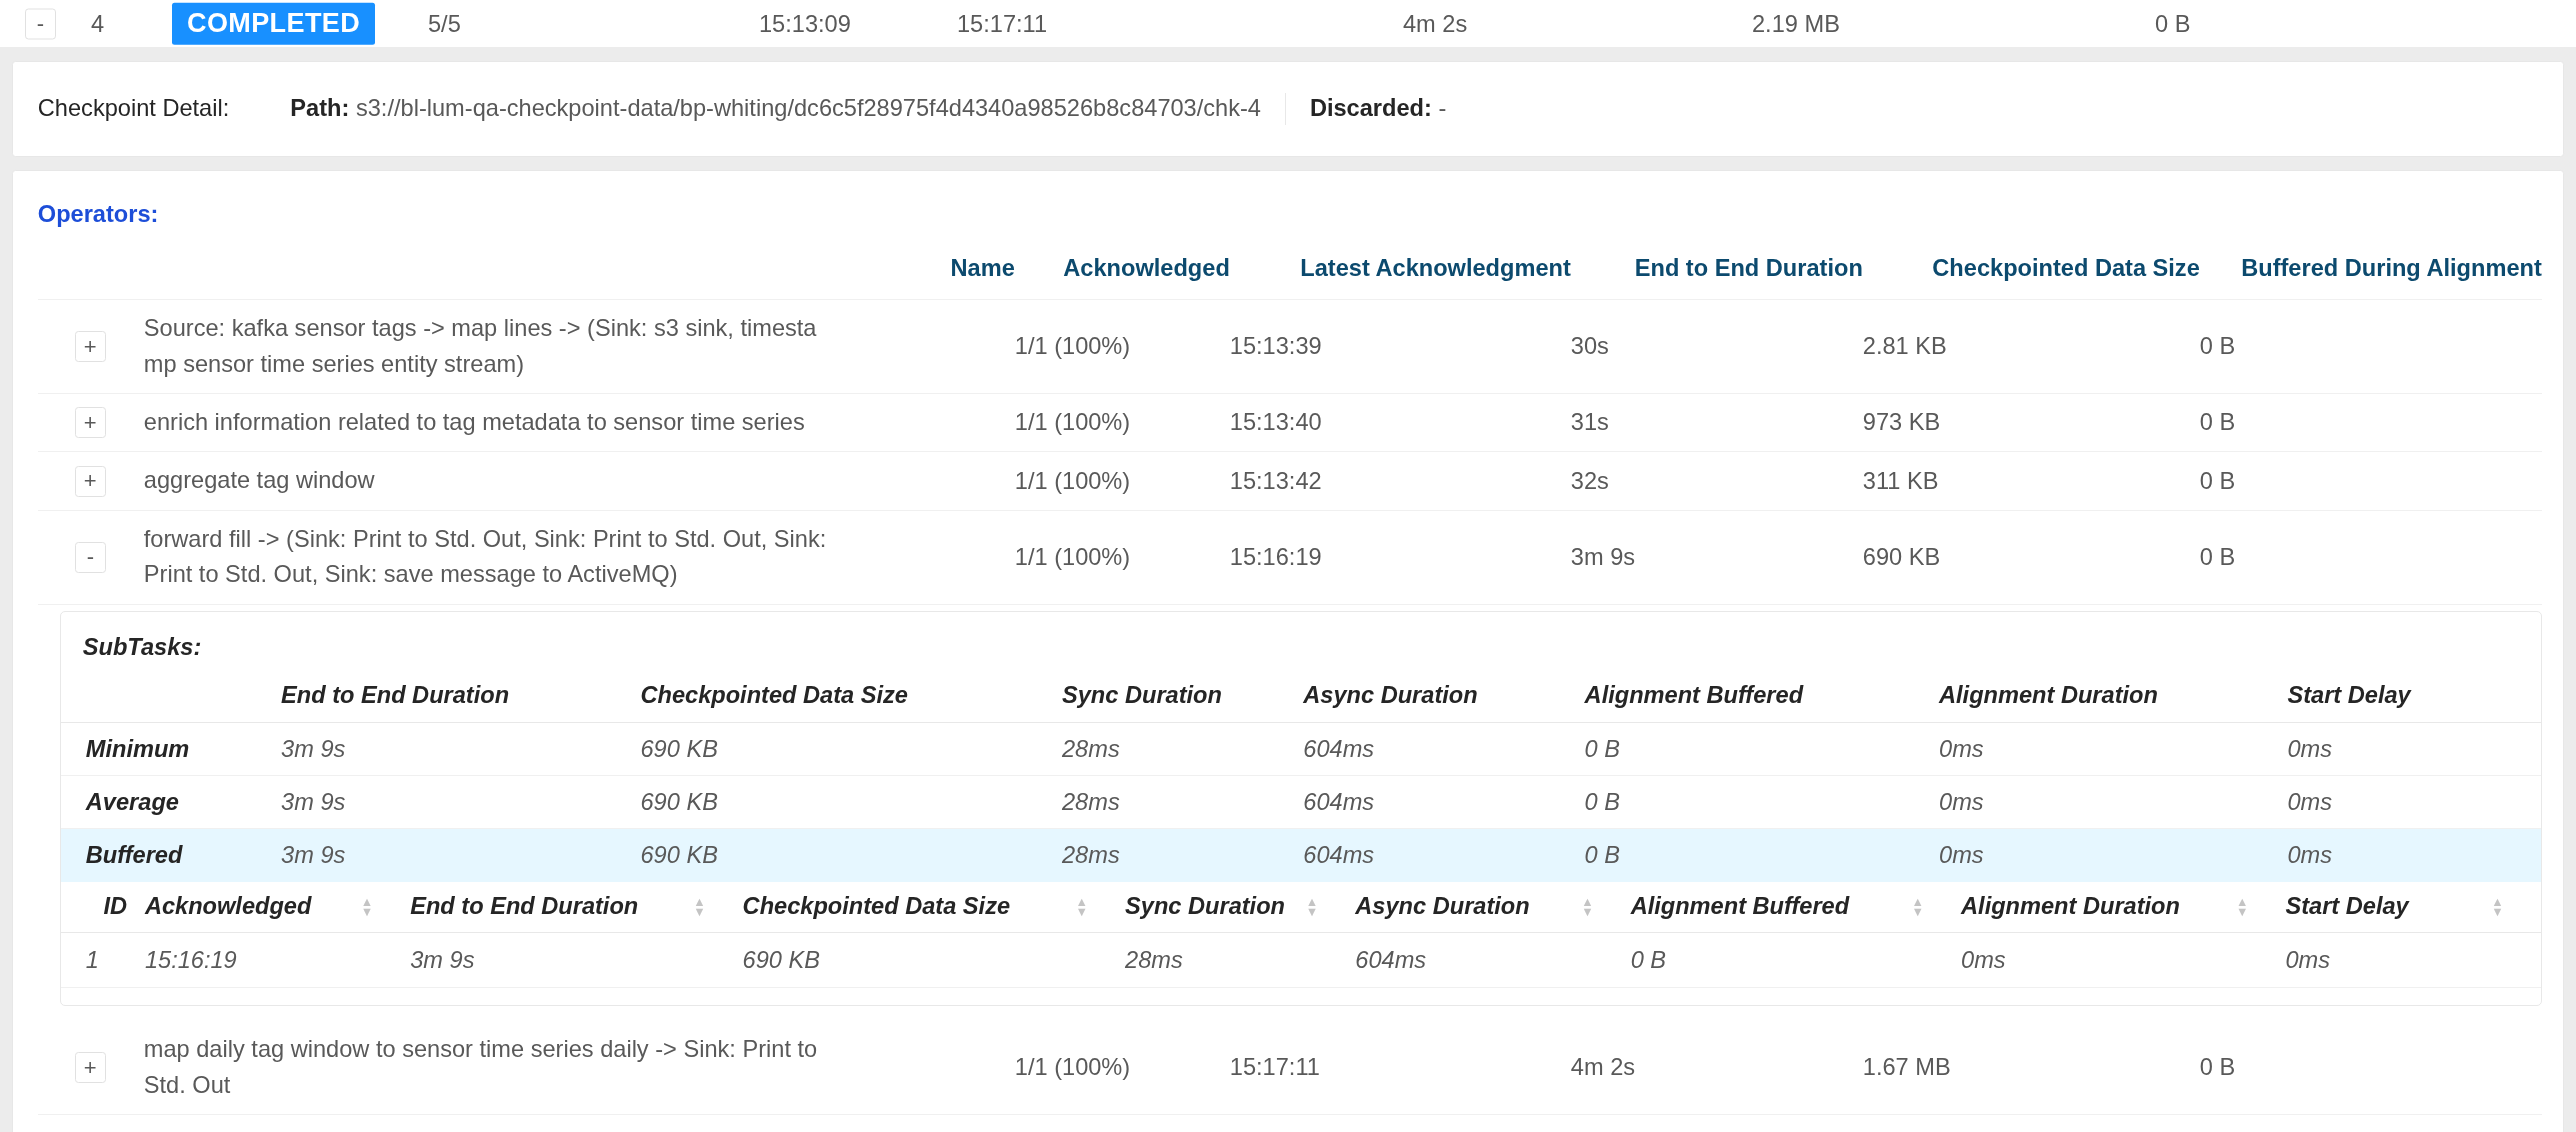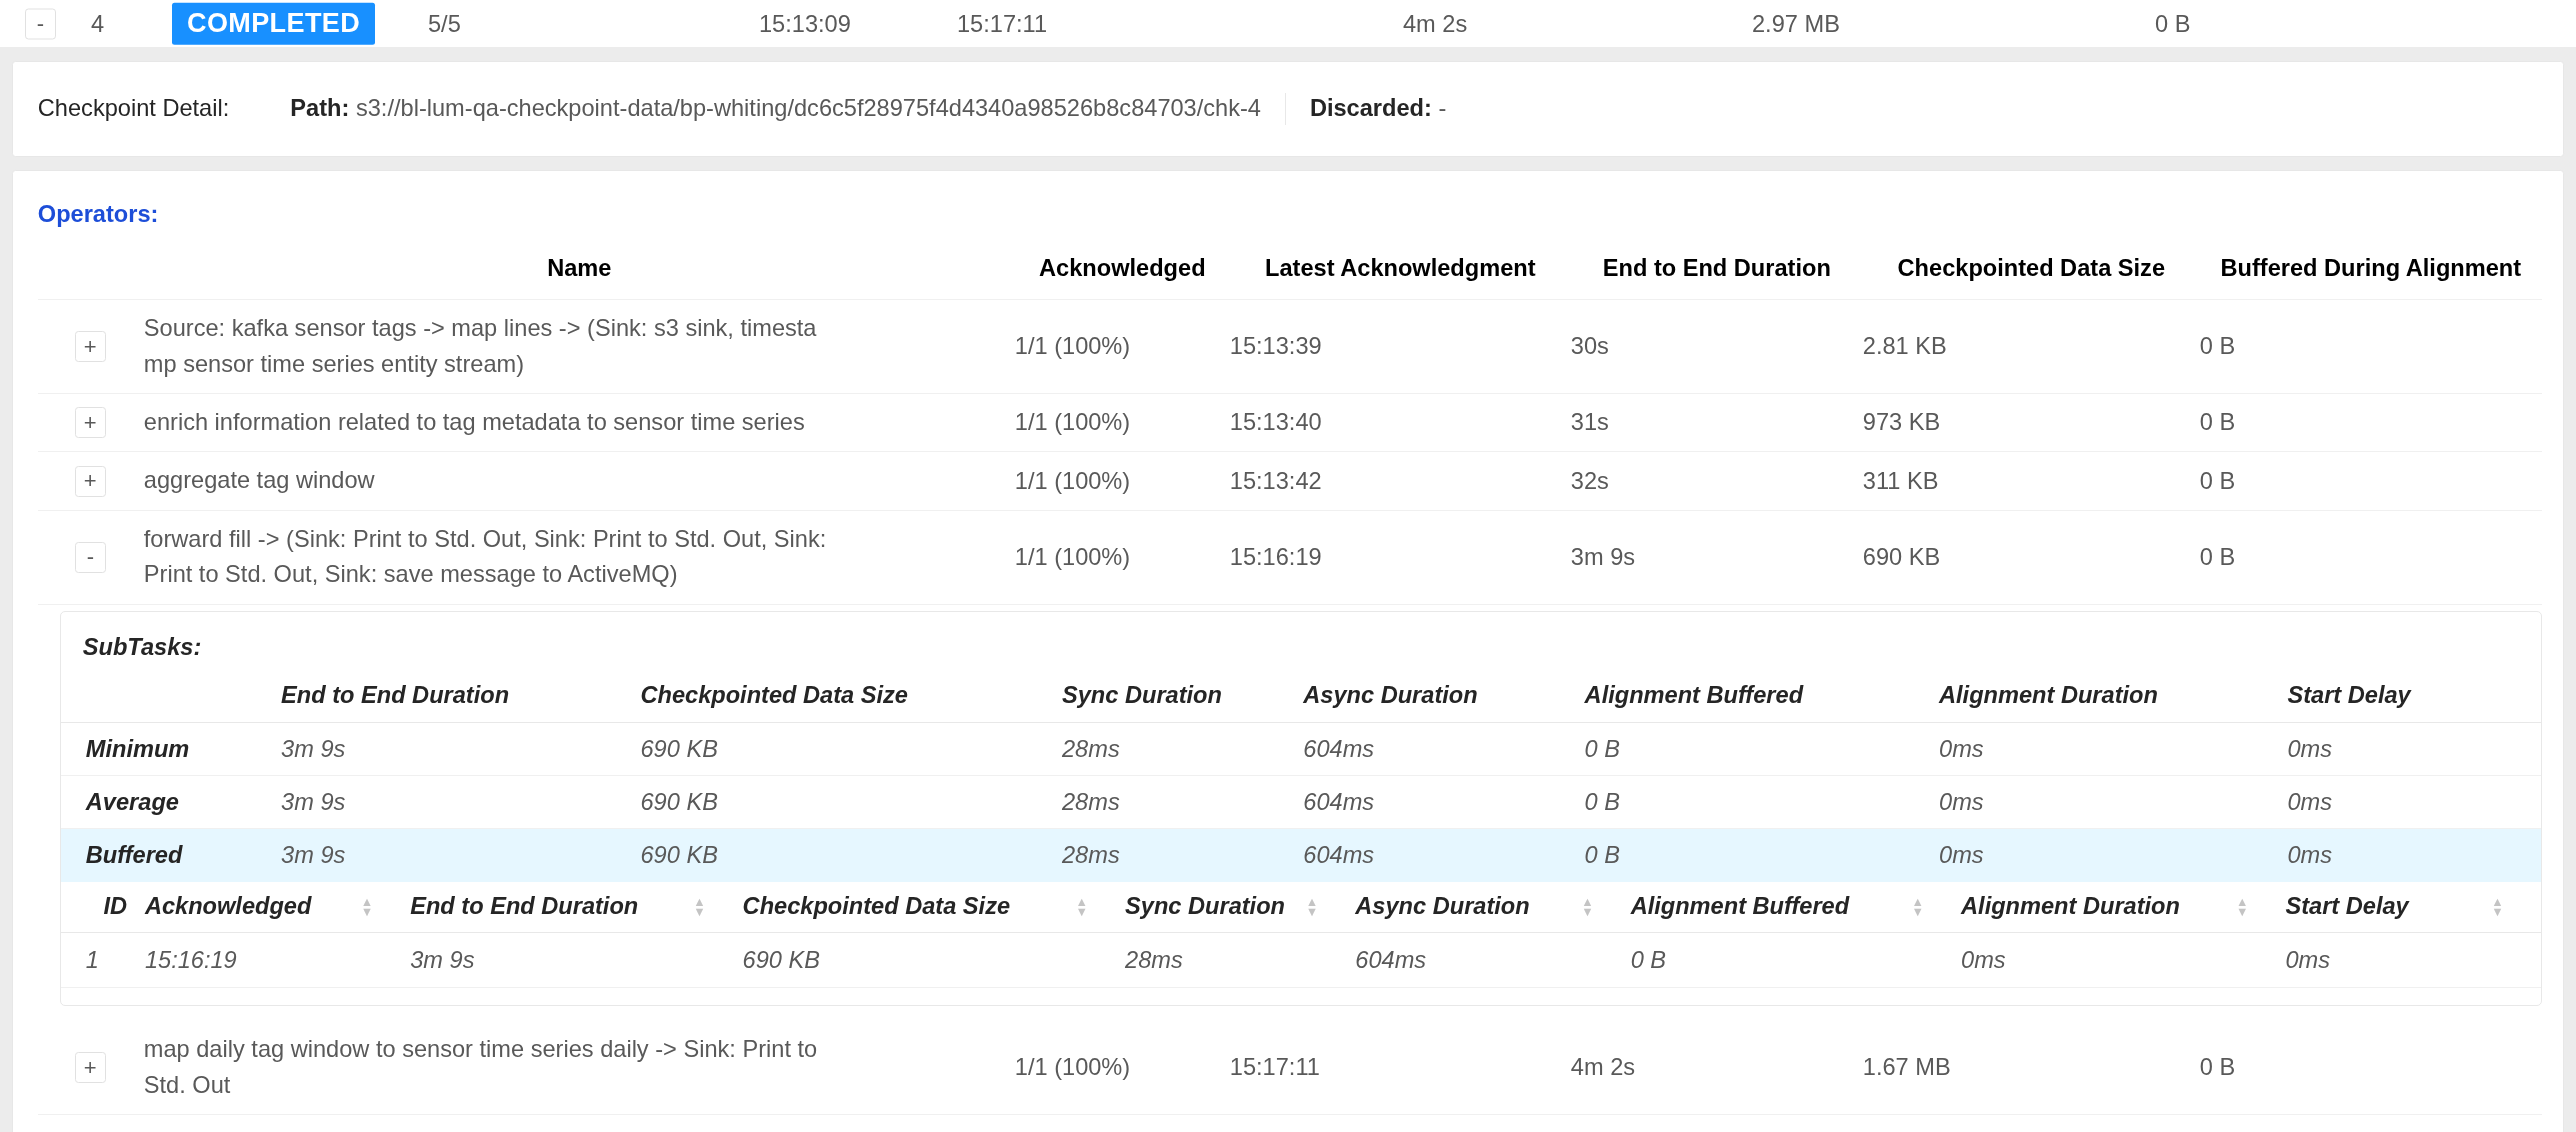--- a/index.html
+++ b/index.html
@@ -34,21 +34,21 @@
   .kv { white-space:nowrap; }
   .kv .k { font-weight:bold; color:#252525; margin-right:6.7px; }
   .vdivider { width:1.7px; align-self:center; height:32px; background:#e8e8e8; margin:0 23.6px; }
 
   .main-card { padding:22px 25px 50px; }
   .section-title { font-weight:bold; color:#1d4ed8; margin:8.4px 0 18.5px; }
 
   
   table { border-collapse:collapse; table-layout:fixed; width:100%; }
   .op-table th {
-    text-align:center; font-weight:bold; color:#000000;
+    text-align:right; font-weight:bold; color:#0c4a6e;
     padding:8.4px 0 17px; border-bottom:1.7px solid #f0f0f0;
   }
   .op-table td { padding:11px 0; border-bottom:1.7px solid #f0f0f0; vertical-align:middle; }
   .op-table td.expand-cell .toggle-btn { margin-left:37px; }
   .op-name { max-width:686px; word-break:break-all; line-height:1.5; }
   td.panel-cell { border-bottom:none; padding:6.7px 0 15px;font-style:italic; }
 
   
   .subtasks-panel { border:1.7px solid #e8e8e8; border-radius:5px; background:#fff; padding:17px 0 17px; margin-left:22px; }
   .subtasks-title { font-weight:bold; color:#252525; margin:5px 0 6.7px 22px; }
@@ -82,21 +82,21 @@
     <button class="toggle-btn">-</button>
   </div>
   <div class="cell" style="left:91px">4</div>
   <div class="cell" style="left:172px">
     <span class="badge">COMPLETED</span>
   </div>
   <div class="cell" style="left:428px">5/5</div>
   <div class="cell" style="left:759px">15:13:09</div>
   <div class="cell" style="left:957px">15:17:11</div>
   <div class="cell" style="left:1403px">4m 2s</div>
-  <div class="cell" style="left:1752px">2.97 MB</div>
+  <div class="cell" style="left:1752px">2.19 MB</div>
   <div class="cell" style="left:2155px">0 B</div>
 </div>
 
 <div class="card detail-card">
   <span class="detail-title">Checkpoint Detail:</span>
   <span class="kv">
     <span class="k">Path:</span><span>s3://bl-lum-qa-checkpoint-data/bp-whiting/dc6c5f28975f4d4340a98526b8c84703/chk-4</span>
   </span>
   <span class="vdivider"></span>
   <span class="kv">

